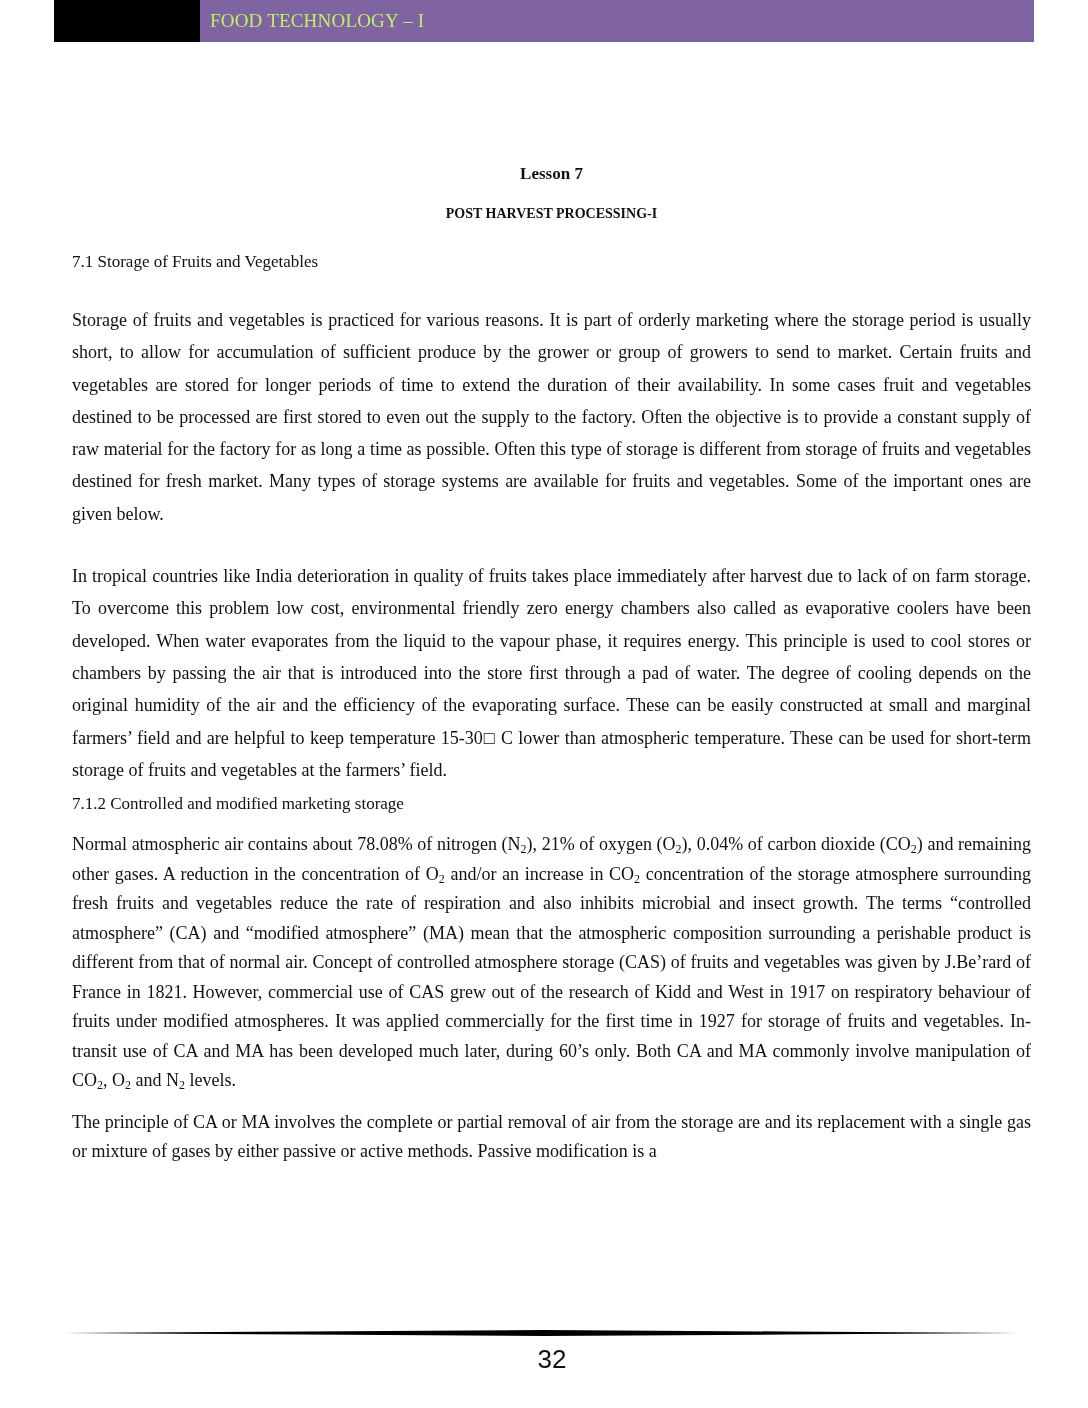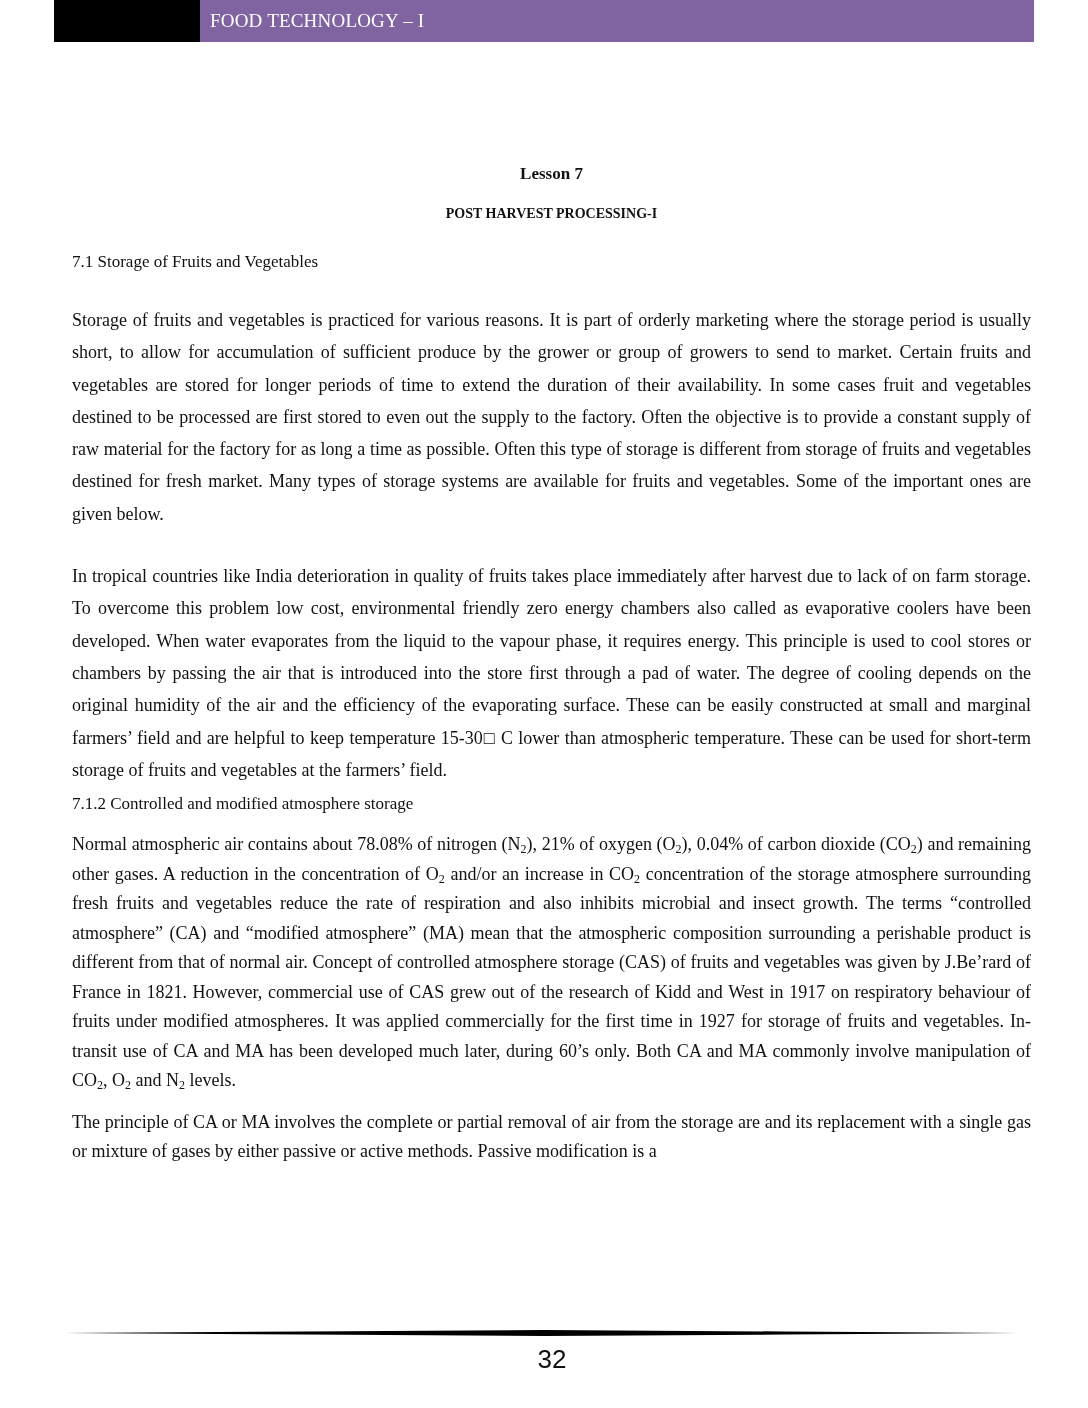--- a/index.html
+++ b/index.html
@@ -1,20 +1,20 @@
 <!DOCTYPE html>
 <html><head>
 <meta charset="utf-8">
 <style>
   html, body { margin: 0; padding: 0; background: #ffffff; }
   body { width: 1088px; height: 1408px; position: relative; overflow: hidden;
          font-family: "Liberation Serif", "DejaVu Serif", serif; color: #111; }
   .header { position: absolute; top: 0; left: 54px; width: 980px; height: 42px; display: flex; }
   .header .black { width: 146px; height: 100%; background: #000; }
-  .header .purple { flex: 1; height: 100%; background: #8064a2; color: #ffffff;
+  .header .purple { flex: 1; height: 100%; background: #8064a2; color: #bef264;
                     font-size: 19px; line-height: 42px; padding-left: 10px; letter-spacing: 0.2px; }
   .content { position: absolute; left: 72px; top: 160px; width: 959px; }
   .lesson { text-align: center; font-weight: bold; font-size: 17px; margin: 4px 0 0 0; height: 28px; }
   .title { text-align: center; font-size: 14px; margin: 14px 0 0 0; height: 28px; font-weight: bold; }
   h2 { font-size: 17px; font-weight: normal; margin: 18px 0 0 0; height: 26px; }
   p { font-size: 18px; text-align: justify; margin: 0; line-height: 32.3px; }
   .p1 { margin-top: 26px; }
   .h711 { margin-top: 10px; }
   .p2 { margin-top: 30px; }
   .h712 { margin-top: 8px; }
@@ -35,21 +35,21 @@
 
 <div class="content">
   <div class="lesson">Lesson 7</div>
   <div class="title">POST HARVEST PROCESSING-I</div>
 
   <h2>7.1  Storage of Fruits and Vegetables</h2>
   <p class="p1">Storage of fruits and vegetables is practiced for various reasons. It is part of orderly marketing where the storage period is usually short, to allow for accumulation of sufficient produce by the grower or group of growers to send to market. Certain fruits and vegetables are stored for longer periods of time to extend the duration of their availability. In some cases fruit and vegetables destined to be processed are first stored to even out the supply to the factory. Often the objective is to provide a constant supply of raw material for the factory for as long a time as possible. Often this type of storage is different from storage of fruits and vegetables destined for fresh market. Many types of storage systems are available for fruits and vegetables. Some of the important ones are given below.</p>
 
   <p class="p2">In tropical countries like India deterioration in quality of fruits takes place immediately after harvest due to lack of on farm storage. To overcome this problem low cost, environmental friendly zero energy chambers also called as evaporative coolers have been developed. When water evaporates from the liquid to the vapour phase, it requires energy. This principle is used to cool stores or chambers by passing the air that is introduced into the store first through a pad of water. The degree of cooling depends on the original humidity of the air and the efficiency of the evaporating surface. These can be easily constructed at small and marginal farmers’ field and are helpful to keep temperature 15-30□ C lower than atmospheric temperature. These can be used for short-term storage of fruits and vegetables at the farmers’ field.</p>
 
-  <h2 class="h712">7.1.2  Controlled and modified atmosphere storage</h2>
+  <h2 class="h712">7.1.2  Controlled and modified marketing storage</h2>
   <p class="p3"><span>Normal atmospheric air contains about 78.08% of nitrogen (N</span><sub>2</sub><span>), 21% of oxygen (O</span><sub>2</sub><span>), 0.04% of carbon dioxide (CO</span><sub>2</sub><span>) and remaining other gases. A reduction in the concentration of O</span><sub>2</sub><span> and/or an increase in CO</span><sub>2</sub><span> concentration of the storage atmosphere surrounding fresh fruits and vegetables reduce the rate of respiration and also inhibits microbial and insect growth. The terms “controlled atmosphere” (CA) and “modified atmosphere” (MA) mean that the atmospheric composition surrounding a perishable product is different from that of normal air. Concept of controlled atmosphere storage (CAS) of fruits and vegetables was given by J.Be’rard of France in 1821. However, commercial use of CAS grew out of the research of Kidd and West in 1917 on respiratory behaviour of fruits under modified atmospheres. It was applied commercially for the first time in 1927 for storage of fruits and vegetables. In-transit use of CA and MA has been developed much later, during 60’s only. Both CA and MA commonly involve manipulation of CO</span><sub>2</sub><span>, O</span><sub>2</sub><span> and N</span><sub>2</sub><span> levels.</span></p>
   <p class="p4">The principle of CA or MA involves the complete or partial removal of air from the storage are and its replacement with a single gas or mixture of gases by either passive or active methods. Passive modification is a</p>
 </div>
 
 <svg class="rule" viewBox="0 0 960 6" preserveAspectRatio="none">
   <polygon points="0,3 240,1.5 480,0 720,1.5 960,3 720,4.5 480,6 240,4.5" fill="#000"></polygon>
 </svg>
 <div class="pagenum">32</div>
 
 </body></html>

